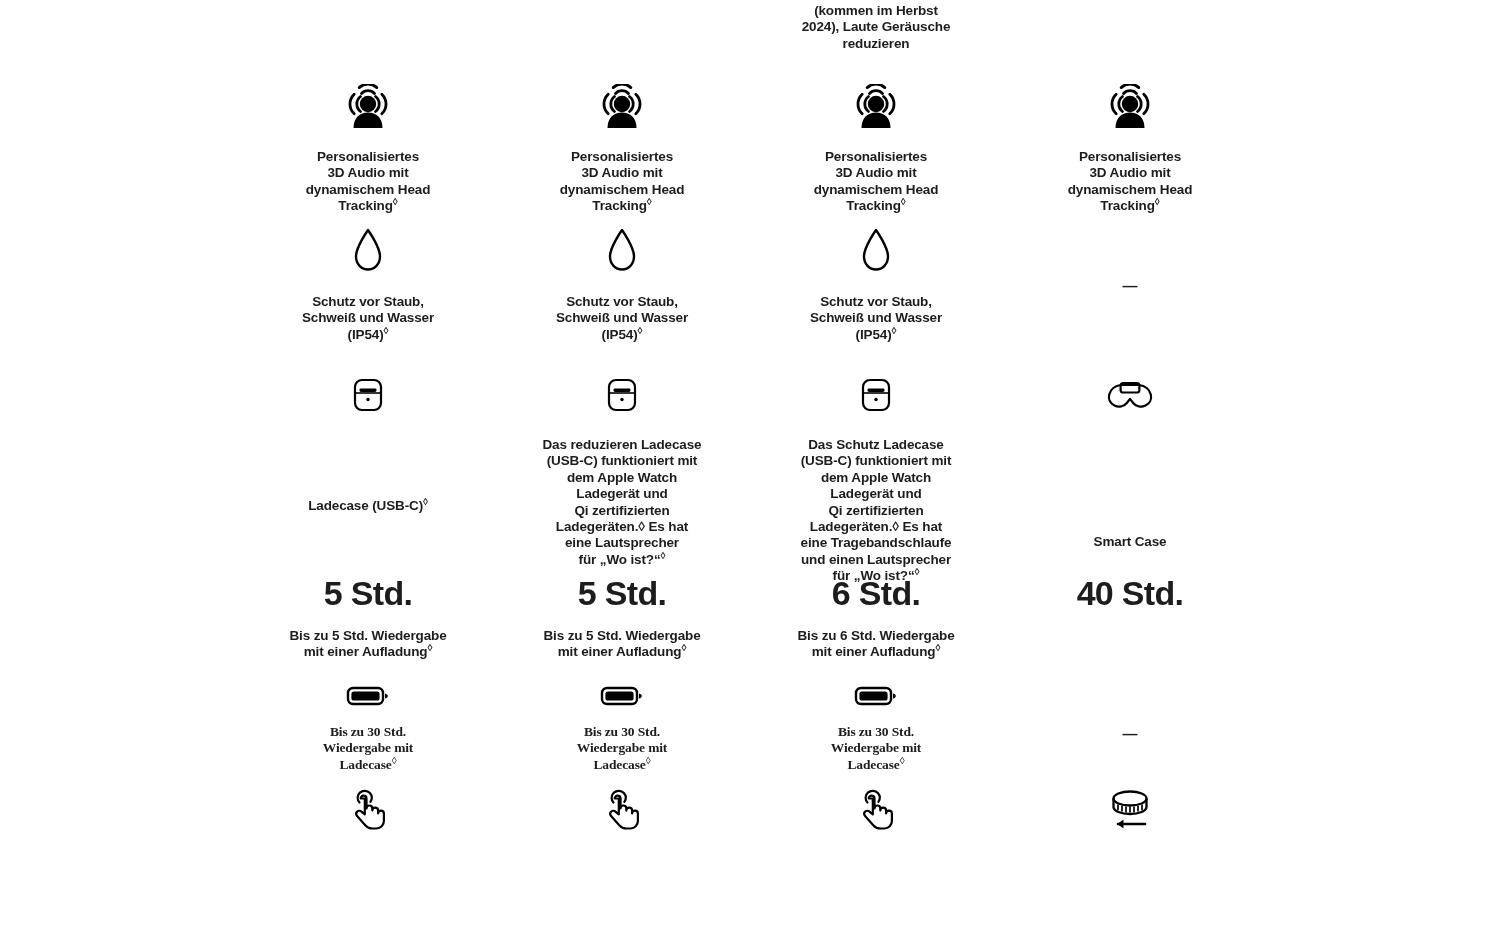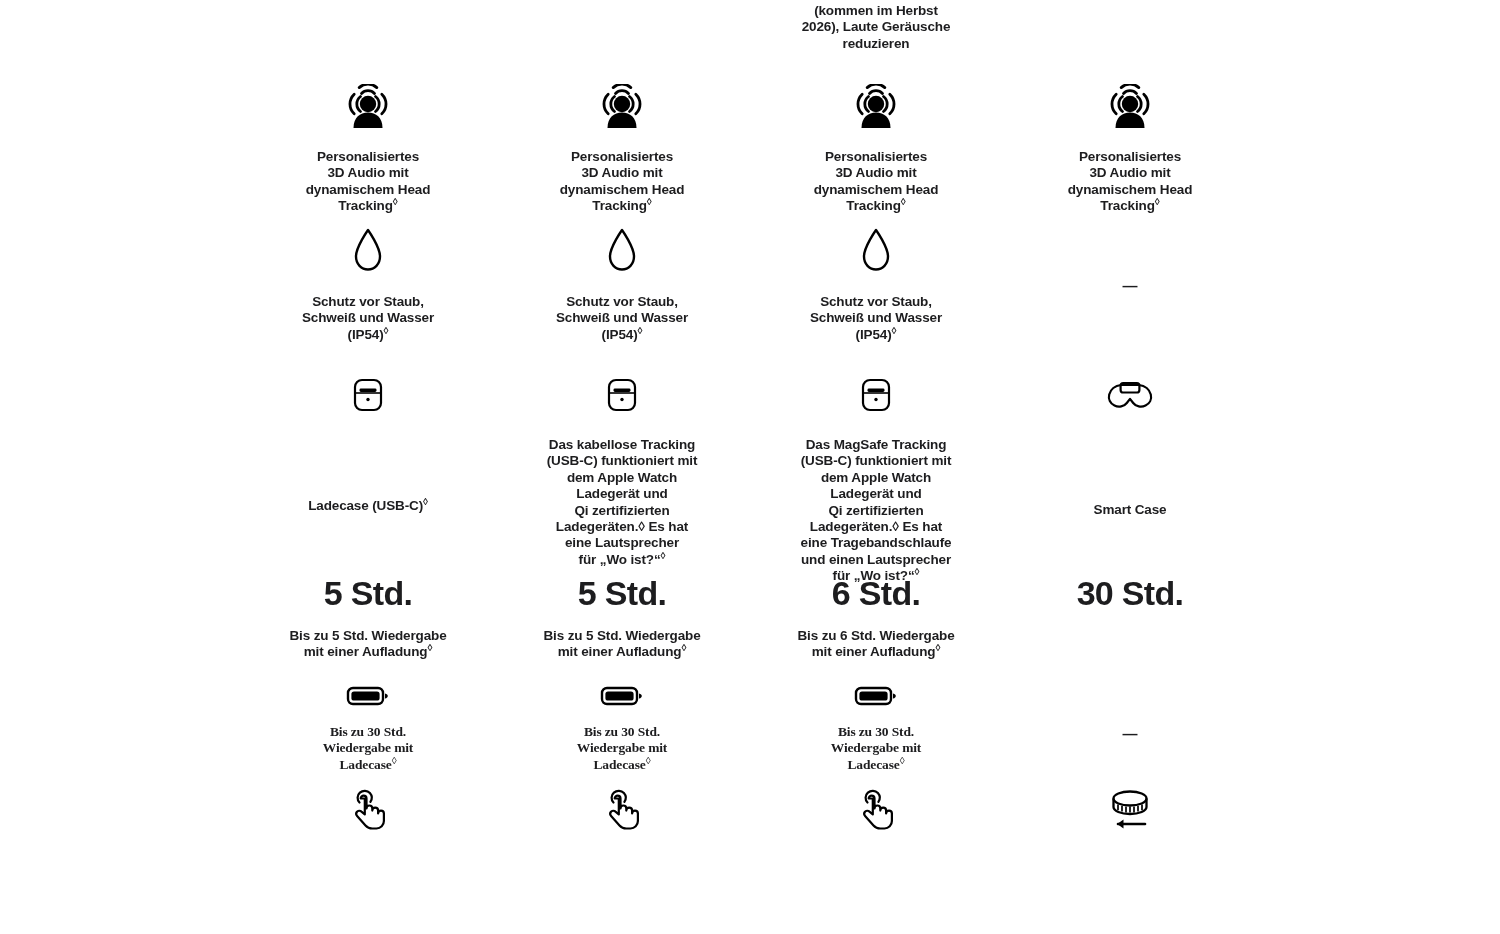--- a/index.html
+++ b/index.html
@@ -91,36 +91,36 @@
 
   .r-case .icon { margin-bottom: 0; }
   .r-case .feat-text { margin-top: 20px; }
   .r-case .cell.long .feat-text { margin-top: 17px; }
 
   .r-batt1 .big-stat { margin-bottom: 20px; }
 
   .r-water .dash { margin-top: 52px; }
   .r-batt2 .dash { margin-top: 42px; }
 
-  .r-case .cell.smart .feat-text { margin-top: 82px; }
+  .r-case .cell.smart .feat-text { margin-top: 114px; }
   .r-case .cell.plain .feat-text { margin-top: 78px; }
 </style>
 </head>
 <body>
 
 <div class="compare-grid">
 
   <div class="row r-top">
     <div class="cell spacer"></div>
     <div class="cell"></div>
     <div class="cell"></div>
     <div class="cell">
       <div class="feat-text mid">
         <span>(kommen im Herbst</span><br>
-        <span>2026), Laute Geräusche</span><br>
+        <span>2024), Laute Geräusche</span><br>
         <span>reduzieren</span>
       </div>
     </div>
     <div class="cell"></div>
     <div class="cell spacer"></div>
   </div>
 
   <div class="row r-audio">
     <div class="cell spacer"></div>
 
@@ -280,42 +280,42 @@
     <div class="cell long">
       <span class="icon">
         <svg width="44" height="40" viewBox="0 0 44 40" aria-hidden="true">
           <rect x="9" y="4" width="26" height="30" rx="7" ry="7" fill="none" stroke="#000" stroke-width="2.2"></rect>
           <line x1="9.6" y1="17" x2="34.4" y2="17" stroke="#000" stroke-width="1.6"></line>
           <rect x="13.5" y="12.4" width="17" height="3.6" rx="1.4" fill="#000"></rect>
           <circle cx="22" cy="23.5" r="1.7" fill="#000"></circle>
         </svg>
       </span>
       <div class="feat-text">
-        <span>Das kabellose Tracking</span><br>
+        <span>Das reduzieren Ladecase</span><br>
         <span>(USB-C) funktioniert mit</span><br>
         <span>dem Apple Watch</span><br>
         <span>Ladegerät und</span><br>
         <span>Qi zertifizierten</span><br>
         <span>Ladegeräten.◊ Es hat</span><br>
         <span>eine Lautsprecher</span><br>
         <span>für „Wo ist?“</span><sup class="fn">◊</sup>
       </div>
     </div>
 
     <div class="cell long">
       <span class="icon">
         <svg width="44" height="40" viewBox="0 0 44 40" aria-hidden="true">
           <rect x="9" y="4" width="26" height="30" rx="7" ry="7" fill="none" stroke="#000" stroke-width="2.2"></rect>
           <line x1="9.6" y1="17" x2="34.4" y2="17" stroke="#000" stroke-width="1.6"></line>
           <rect x="13.5" y="12.4" width="17" height="3.6" rx="1.4" fill="#000"></rect>
           <circle cx="22" cy="23.5" r="1.7" fill="#000"></circle>
         </svg>
       </span>
       <div class="feat-text">
-        <span>Das MagSafe Tracking</span><br>
+        <span>Das Schutz Ladecase</span><br>
         <span>(USB-C) funktioniert mit</span><br>
         <span>dem Apple Watch</span><br>
         <span>Ladegerät und</span><br>
         <span>Qi zertifizierten</span><br>
         <span>Ladegeräten.◊ Es hat</span><br>
         <span>eine Tragebandschlaufe</span><br>
         <span>und einen Lautsprecher</span><br>
         <span>für „Wo ist?“</span><sup class="fn">◊</sup>
       </div>
     </div>
@@ -356,21 +356,21 @@
 
     <div class="cell">
       <div class="big-stat">6 Std.</div>
       <div class="feat-text">
         <span>Bis zu 6 Std. Wiedergabe</span><br>
         <span>mit einer Aufladung</span><sup class="fn">◊</sup>
       </div>
     </div>
 
     <div class="cell">
-      <div class="big-stat">30 Std.</div>
+      <div class="big-stat">40 Std.</div>
     </div>
 
     <div class="cell spacer"></div>
   </div>
 
   <div class="row r-batt2">
     <div class="cell spacer"></div>
 
     <div class="cell">
       <span class="icon">

